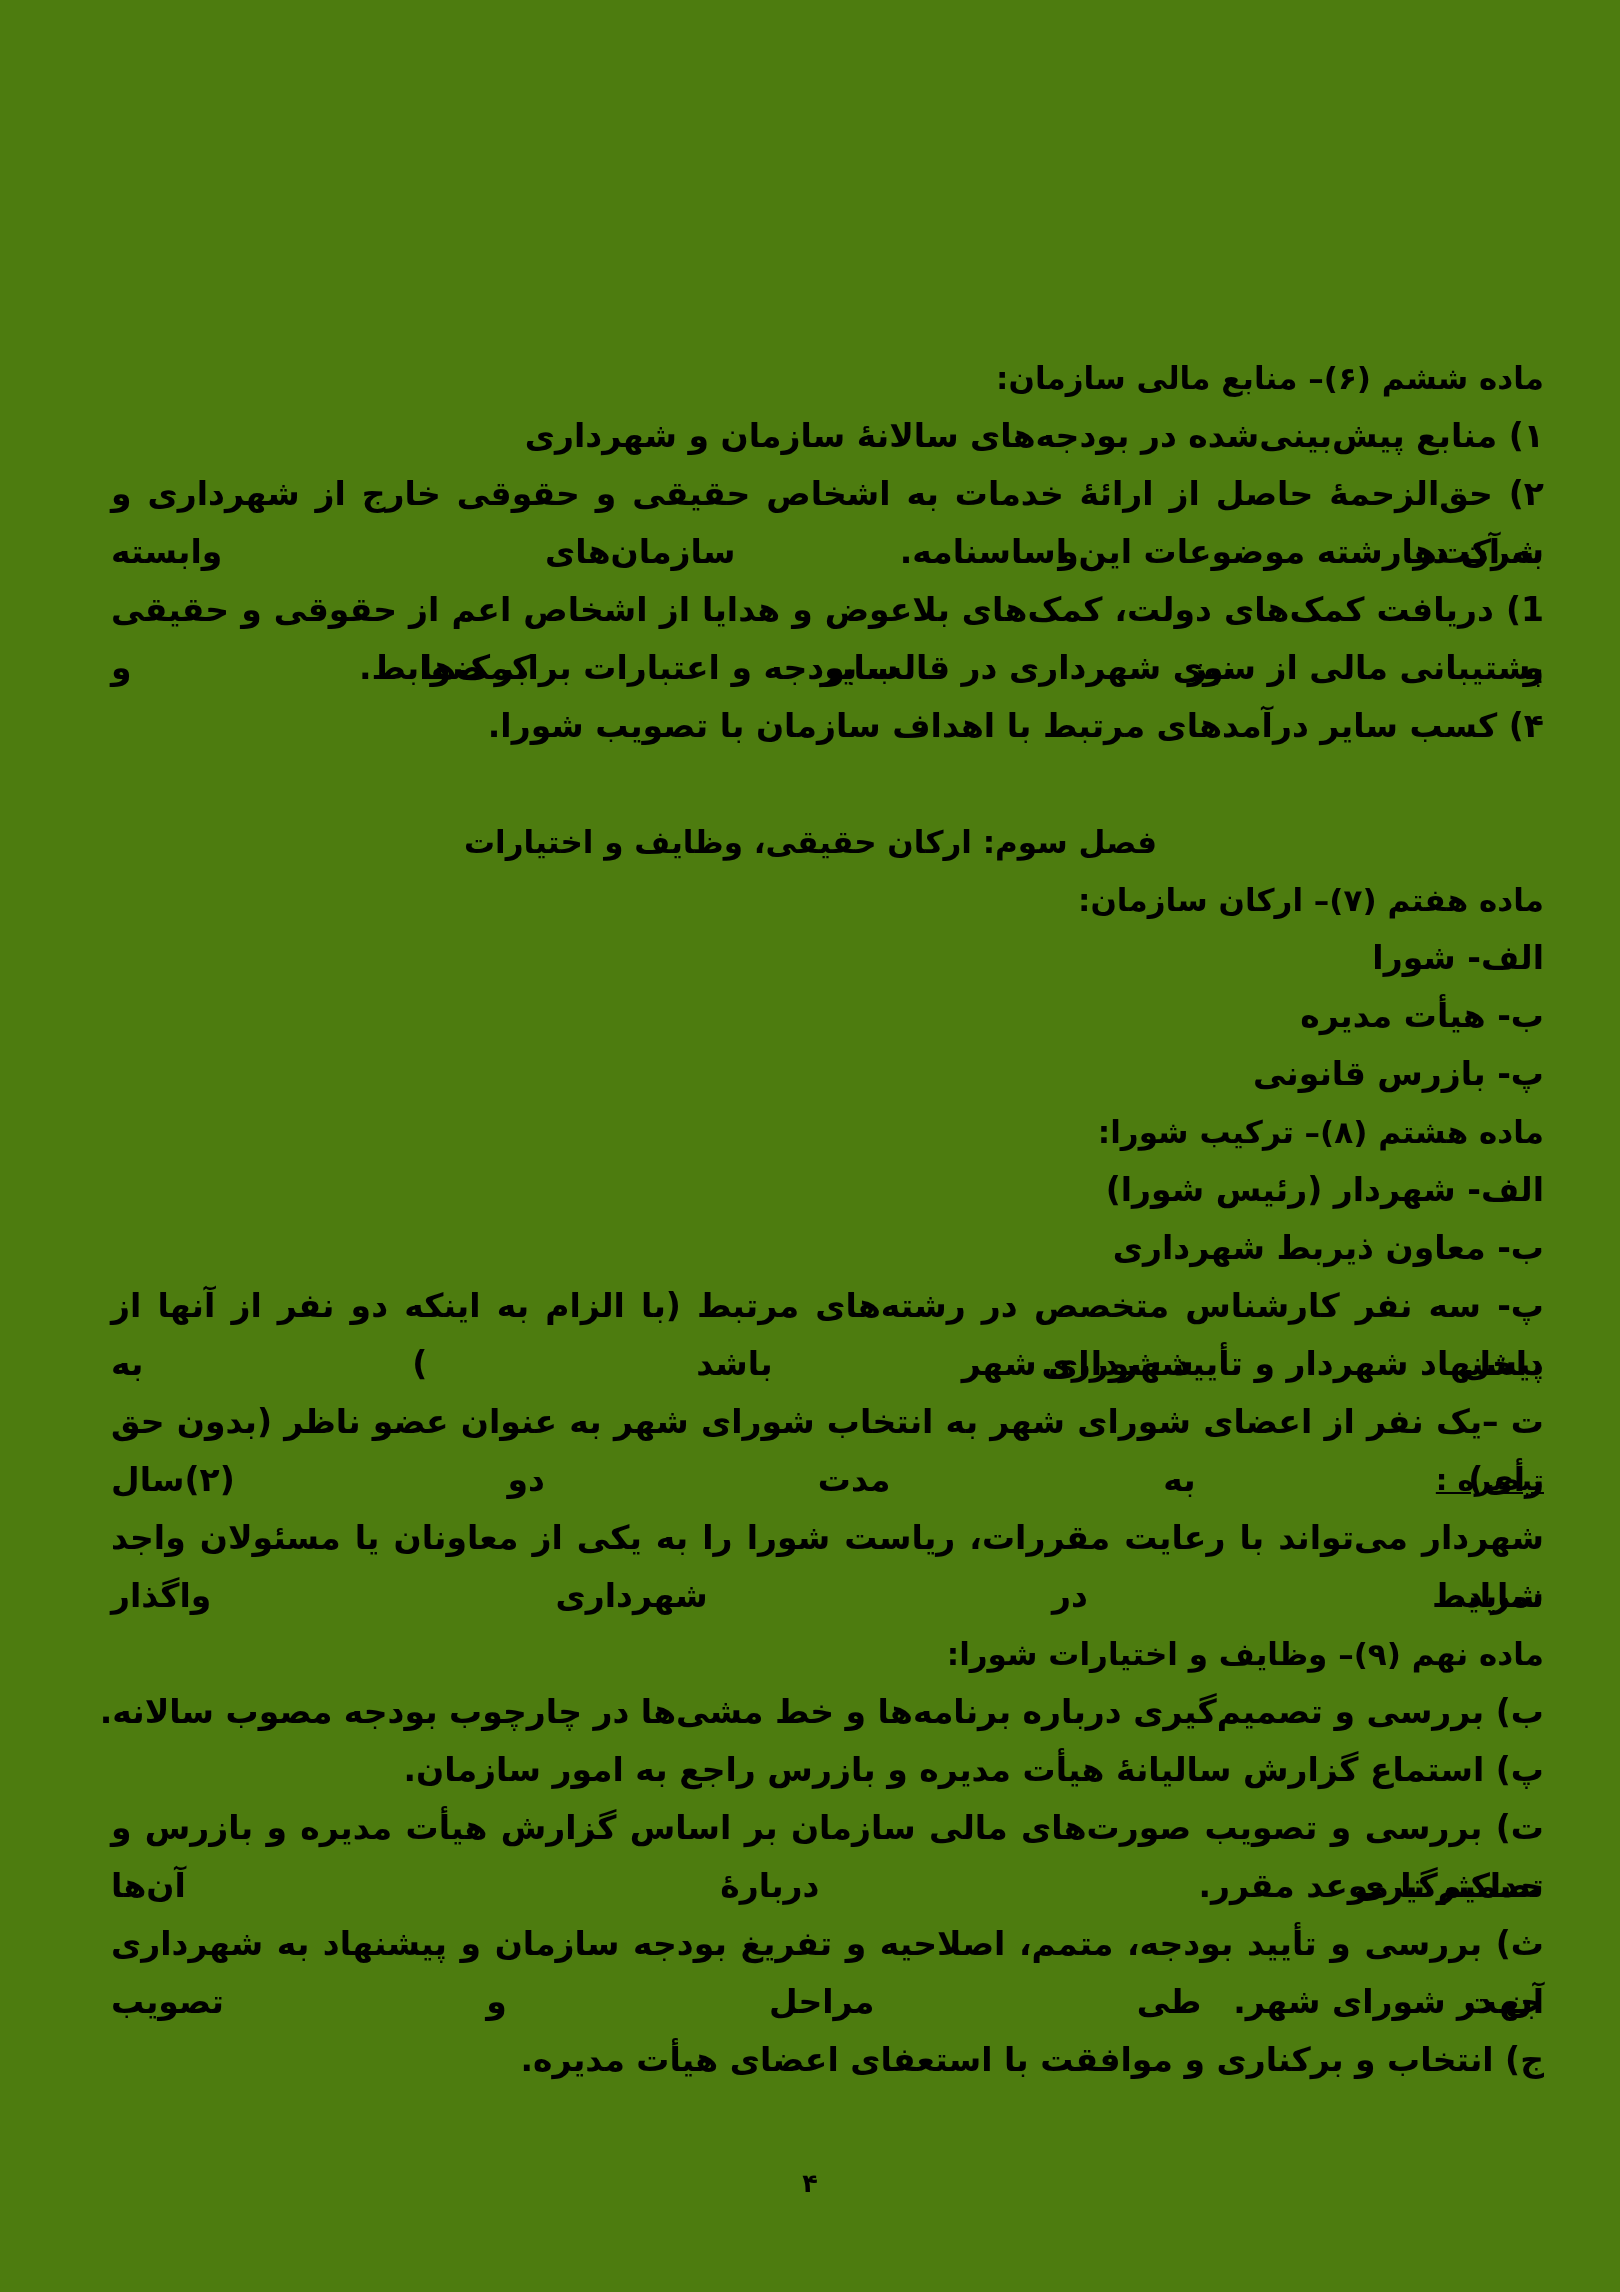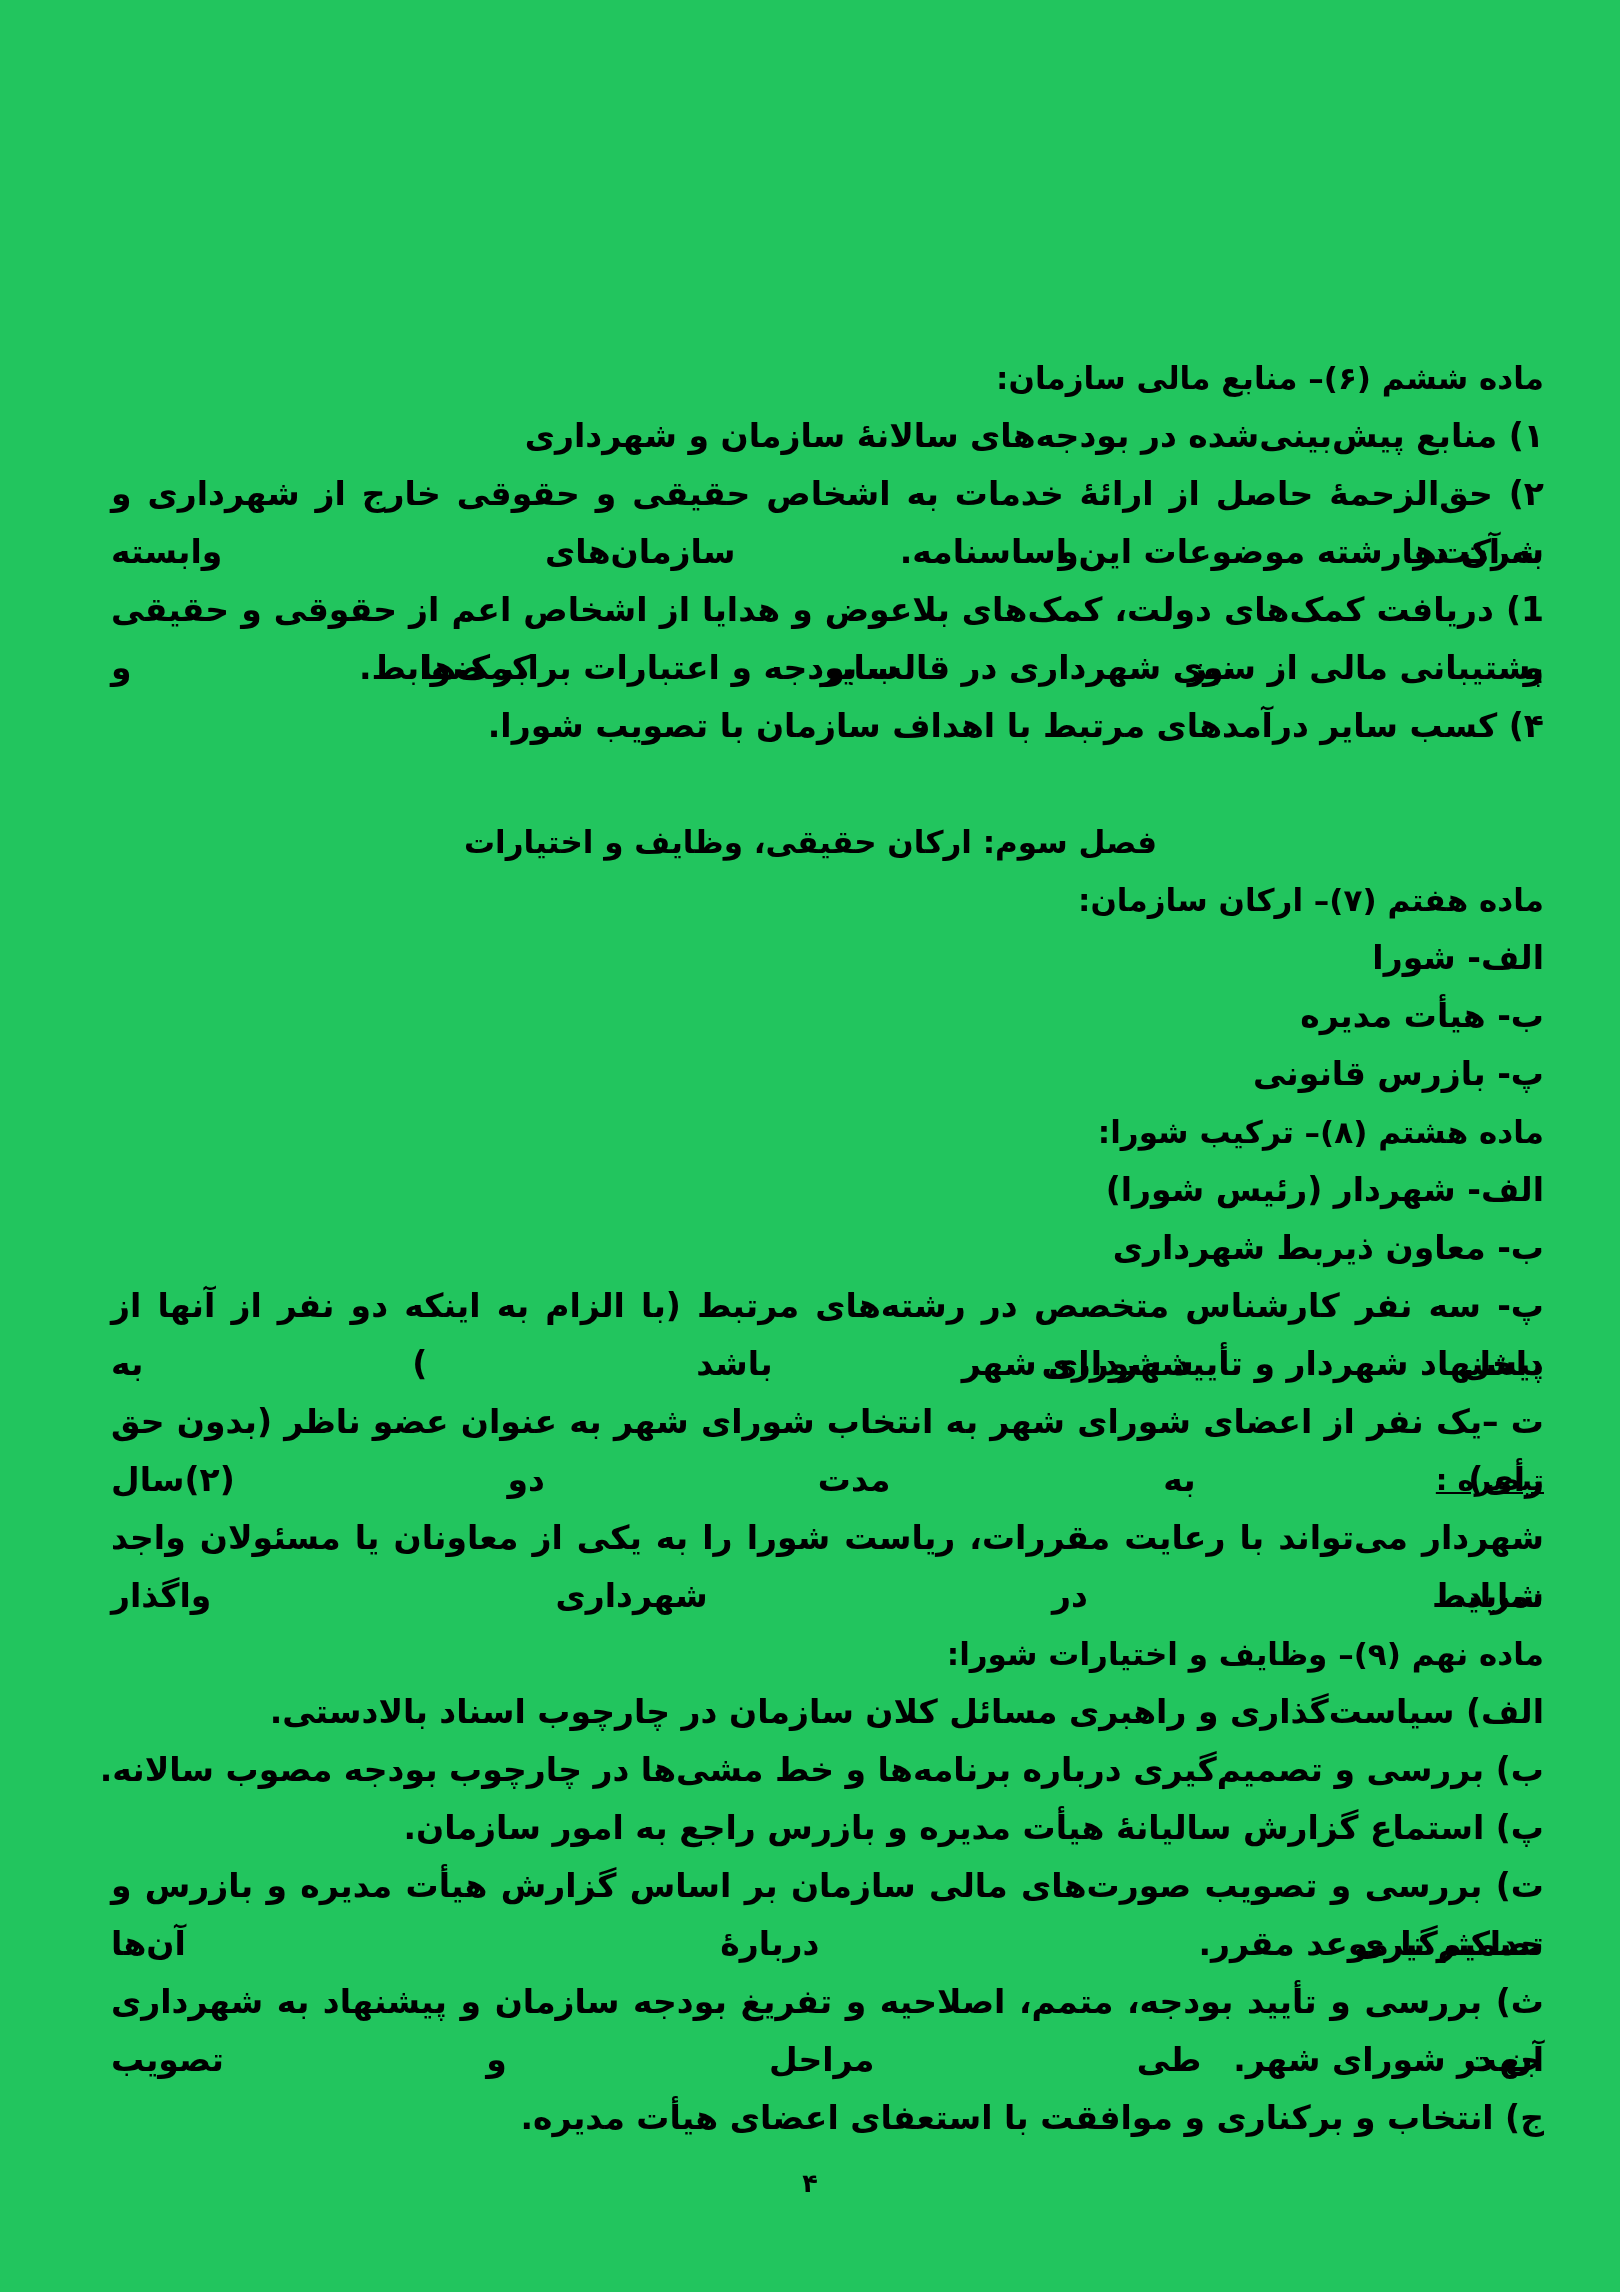--- a/index.html
+++ b/index.html
@@ -10,21 +10,21 @@
   body {
     width: 1620px;
     height: 2293px;
     position: relative;
     overflow: hidden;
     font-family: "DejaVu Sans", sans-serif;
   }
   .page {
     position: absolute;
     inset: 0;
-    background: #22c55e;
+    background: #4d7c0f;
   }
   .content {
     position: absolute;
     top: 349px;
     right: 76px;
     width: 1467px;
     direction: rtl;
     unicode-bidi: embed;
     color: #000000;
     font-weight: bold;
@@ -88,21 +88,20 @@
       <div class="line heading">ماده هشتم (۸)– ترکیب شورا:</div>
       <div class="line body">الف- شهردار (رئیس شورا)</div>
       <div class="line body">ب- معاون ذیربط شهرداری</div>
       <div class="line body-justified">پ- سه نفر کارشناس متخصص در رشته‌های مرتبط (با الزام به اینکه دو نفر از آنها از داخل شهرداری باشد ) به</div>
       <div class="line body">پیشنهاد شهردار و تأیید شورای شهر</div>
       <div class="line body-justified">ت –یک نفر از اعضای شورای شهر به انتخاب شورای شهر به عنوان عضو ناظر (بدون حق رأی) به مدت دو (۲)سال</div>
       <div class="line note-heading">تبصره :</div>
       <div class="line body-justified">شهردار می‌تواند با رعایت مقررات، ریاست شورا را به یکی از معاونان یا مسئولان واجد شرایط در شهرداری واگذار</div>
       <div class="line body">نماید.</div>
       <div class="line heading">ماده نهم (۹)– وظایف و اختیارات شورا:</div>
-      <div class="line body">الف) سیاست‌گذاری و راهبری مسائل کلان سازمان در چارچوب اسناد بالادستی.</div>
       <div class="line body">ب) بررسی و تصمیم‌گیری درباره برنامه‌ها و خط مشی‌ها در چارچوب بودجه مصوب سالانه.</div>
       <div class="line body">پ) استماع گزارش سالیانهٔ هیأت مدیره و بازرس راجع به امور سازمان.</div>
       <div class="line body-justified">ت) بررسی و تصویب صورت‌های مالی سازمان بر اساس گزارش هیأت مدیره و بازرس و تصمیم‌گیری دربارهٔ آن‌ها</div>
       <div class="line body">حداکثر تا موعد مقرر.</div>
       <div class="line body-justified">ث) بررسی و تأیید بودجه، متمم، اصلاحیه و تفریغ بودجه سازمان و پیشنهاد به شهرداری جهت طی مراحل و تصویب</div>
       <div class="line body">آن در شورای شهر.</div>
       <div class="line body">ج) انتخاب و برکناری و موافقت با استعفای اعضای هیأت مدیره.</div>
     </div>
   <div class="page-number">۴</div>
 </div>

